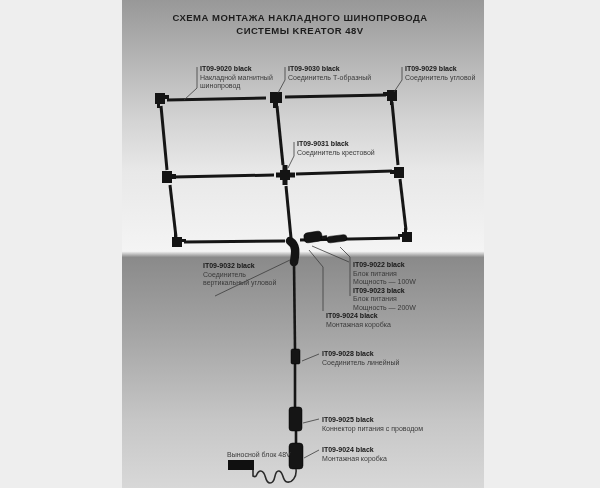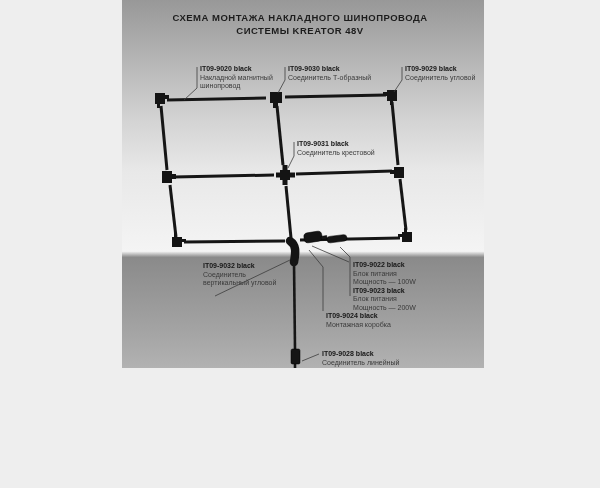--- a/index.html
+++ b/index.html
@@ -1,16 +1,16 @@
 <!DOCTYPE html>
 <html><head>
 <meta charset="utf-8">
 <style>
   html,body{margin:0;padding:0;background:#eee;}
-  .stage{position:relative;width:600px;height:368px;overflow:hidden;
+  .stage{position:relative;width:600px;height:488px;overflow:hidden;
          font-family:"Liberation Sans",sans-serif;text-decoration:underline;}
   svg{display:block;}
   text{font-family:"Liberation Sans",sans-serif;fill:#333;}
   .ttl{font-size:9.5px;font-weight:bold;fill:#1c1c1c;letter-spacing:.5px;}
   .code{font-size:7px;font-weight:bold;fill:#161616;}
   .desc{font-size:7px;fill:#3a3a3a;}
   .track{stroke:#161616;stroke-width:3;fill:none;}
   .feed{stroke:#161616;stroke-width:2.6;fill:none;}
   .leader{stroke:#3c3c3c;stroke-width:.8;fill:none;}
   .conn{fill:#141414;}

